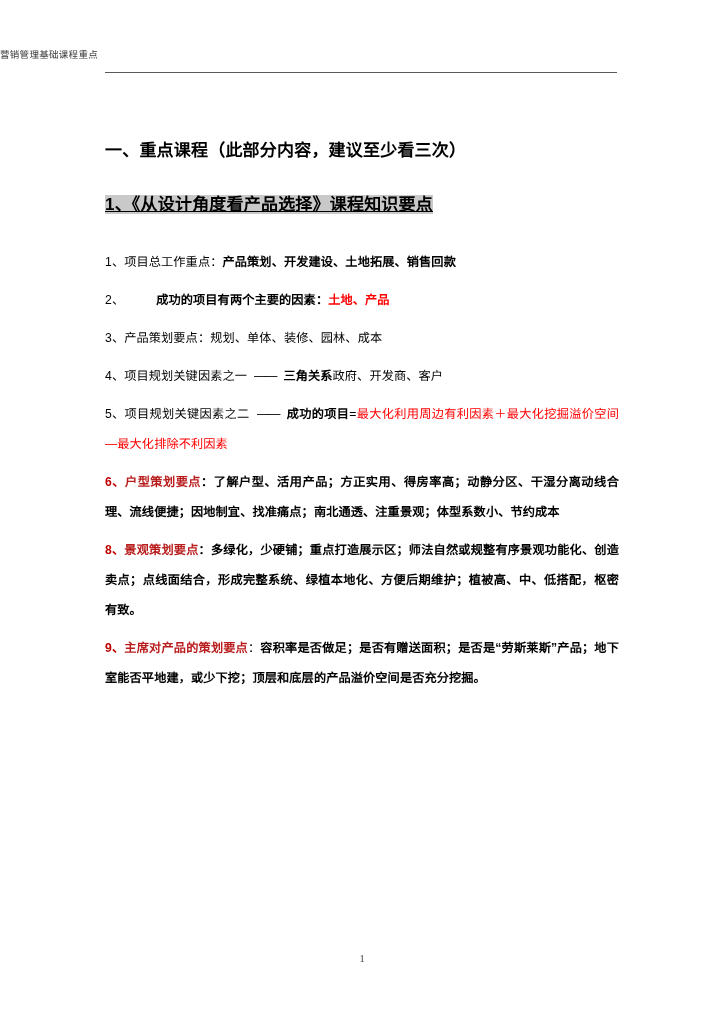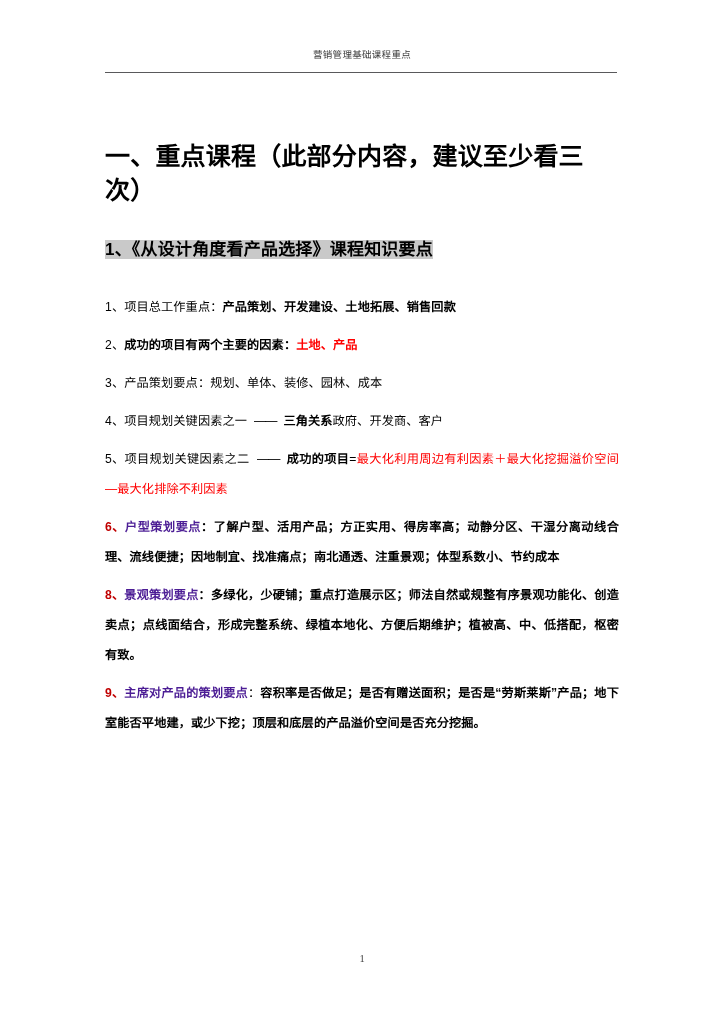--- a/index.html
+++ b/index.html
@@ -19,21 +19,21 @@
     background: #ffffff;
     box-sizing: border-box;
     overflow: hidden;
   }
   
   .page-header {
     position: absolute;
     left: 0;
     top: 44px;
     width: 100%;
-    text-align: center;
+    text-align: left;
   }
   .page-header .header-text {
     display: inline-block;
     font-size: 9.5px;
     line-height: 13px;
     color: #3a3a3a;
     letter-spacing: 0.3px;
     font-weight: 400;
   }
   .header-rule {
@@ -45,29 +45,30 @@
     border-top: 1.6px solid #59595b;
   }
   
   .content {
     position: absolute;
     left: 105px;
     top: 140px;
     width: 514px;
   }
   .h1 {
-    font-size: 25px;
+    font-size: 17px;
     font-weight: bold;
     color: #000000;
     line-height: 1.35;
     margin: 0 0 26px 0;
     letter-spacing: 0.2px;
   }
   .h2-wrap {
     margin: 0 0 26px 0;
+    text-decoration: underline;
   }
   .h2 {
     display: inline;
     font-size: 17px;
     font-weight: bold;
     color: #000000;
     line-height: 1.9;
     background: #c9c9c9;
     letter-spacing: 0.2px;
     box-decoration-break: clone;
@@ -80,22 +81,22 @@
     margin: 0 0 8px 0;
     text-align: justify;
     text-justify: inter-ideograph;
     letter-spacing: 0.1px;
   }
   .item:last-child { margin-bottom: 16px; }
 
   .num      { font-weight: normal; color: #000; }
   .num-red  { font-weight: bold;   color: #c00000; }
   .lead     { font-weight: normal; color: #000; font-family: Liberation Serif, serif; }
-  .lead-b   { font-weight: bold;   color: #000; }
-  .lead-red { font-weight: bold;   color: #4c1d95; }
+  .lead-b   { font-weight: bold;   color: #000; margin-left: 32px; }
+  .lead-red { font-weight: bold;   color: #b91c1c; }
   .bold     { font-weight: bold;   color: #000; }
   .plain    { font-weight: normal; color: #000; }
   .red      { font-weight: bold;   color: #ff0000; }
   .red-n    { font-weight: normal; color: #ff0000; }
   .dash     { font-weight: normal; color: #000; letter-spacing: -1px; }
 
   
   .page-footer {
     position: absolute;
     left: 0;

